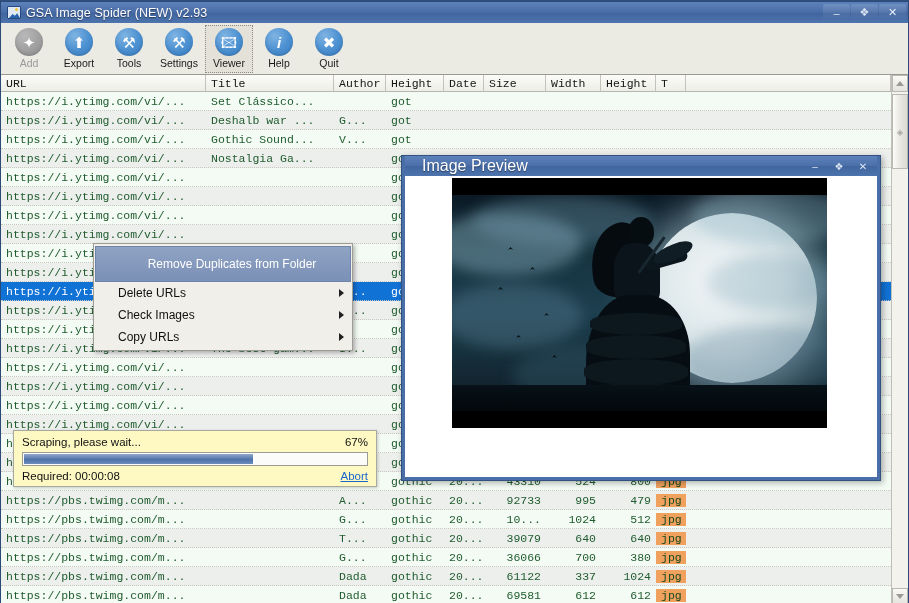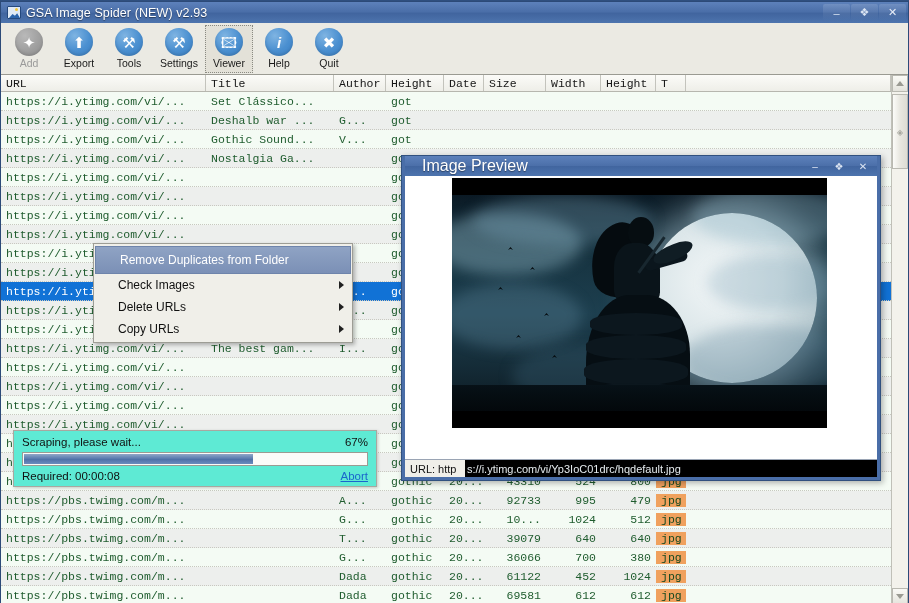--- a/index.html
+++ b/index.html
@@ -126,29 +126,29 @@
 
   
   #ctxmenu {
     position:absolute; left:92px; top:168px; width:260px;
     background:#f0efe9; border:1px solid #9d9d95;
     box-shadow:2px 2px 4px rgba(0,0,0,.28); z-index:40; padding:2px 0;
   }
   .mi { height:22px; display:flex; align-items:center; padding:0 6px 0 24px;
         font-size:12px; color:#101010; position:relative; }
   .mi.hi { background:linear-gradient(to bottom,#8fa3c4,#7b90b6); color:#fff;
-           border:1px solid #6e84ab; margin:0 1px; height:28px; }
+           border:1px solid #6e84ab; margin:0 1px; height:36px;justify-content:center; }
   .mi .arrow { position:absolute; right:8px; width:0;height:0;
                border-top:4px solid transparent;border-bottom:4px solid transparent;
                border-left:5px solid #202020; }
 
   
   #progress-panel {
     position:absolute; left:12px; top:355px; width:364px; height:57px;
-    background:#5eead4; border:1px solid #a8a8a0;
+    background:#fef9c3; border:1px solid #a8a8a0;
     box-shadow:1px 1px 3px rgba(0,0,0,.2); z-index:35; padding:5px 8px;
   }
   .pp-top { display:flex; justify-content:space-between; font-size:11.5px; color:#111; }
   .pbar { margin-top:4px; height:14px; background:#fbfbf9;
           border:1px solid #9b9b93; padding:1px; }
   .pfill { height:100%; background:linear-gradient(to bottom,#8fa7c9,#5c7caf 45%,#4f72a8 55%,#6b8cbe); }
   .pp-bot { display:flex; justify-content:space-between; margin-top:4px; font-size:11.5px; color:#111; }
   .pp-bot a { color:#1a66cc; text-decoration:underline; }
 
   
@@ -597,21 +597,21 @@
             <div class="cell c-type type">jpg</div>
             <div class="cell c-extra"></div>
           </div>
           <div class="row alt">
             <div class="cell c-url">https://pbs.twimg.com/m...</div>
             <div class="cell c-title"></div>
             <div class="cell c-author">Dada</div>
             <div class="cell c-key">gothic</div>
             <div class="cell c-date">20...</div>
             <div class="cell c-size num">61122</div>
-            <div class="cell c-width num">452</div>
+            <div class="cell c-width num">337</div>
             <div class="cell c-height num">1024</div>
             <div class="cell c-type type">jpg</div>
             <div class="cell c-extra"></div>
           </div>
           <div class="row">
             <div class="cell c-url">https://pbs.twimg.com/m...</div>
             <div class="cell c-title"></div>
             <div class="cell c-author">Dada</div>
             <div class="cell c-key">gothic</div>
             <div class="cell c-date">20...</div>
@@ -636,25 +636,25 @@
       <div class="sb-btn">
           <span class="sb-arrow down"></span>
         </div>
     </div>
 
     <div id="ctxmenu">
       <div class="mi hi">
         <span>Remove Duplicates from Folder</span>
       </div>
       <div class="mi">
+        <span>Delete URLs</span>
+        <span class="arrow"></span>
+      </div>
+      <div class="mi">
         <span>Check Images</span>
-        <span class="arrow"></span>
-      </div>
-      <div class="mi">
-        <span>Delete URLs</span>
         <span class="arrow"></span>
       </div>
       <div class="mi">
         <span>Copy URLs</span>
         <span class="arrow"></span>
       </div>
     </div>
 
     <div id="progress-panel">
       <div class="pp-top">
@@ -711,21 +711,17 @@
               <div class="ruffle" style="left:14px;top:118px;width:100px;height:24px;"></div>
               <div class="ruffle" style="left:12px;top:142px;width:104px;height:26px;"></div>
               <div class="ruffle" style="left:10px;top:166px;width:108px;height:26px;"></div>
             </div>
             <div class="ground"></div>
           </div>
           <div class="letterbox" style="bottom:0;"></div>
         </div>
       </div>
 
-      <div id="pv-urlbar">
-        <span>URL: http</span>
-        <span class="black-strip">s://i.ytimg.com/vi/Yp3IoC01drc/hqdefault.jpg</span>
-      </div>
 
     </div>
   </div>
 
 </div>
 
 </body></html>

